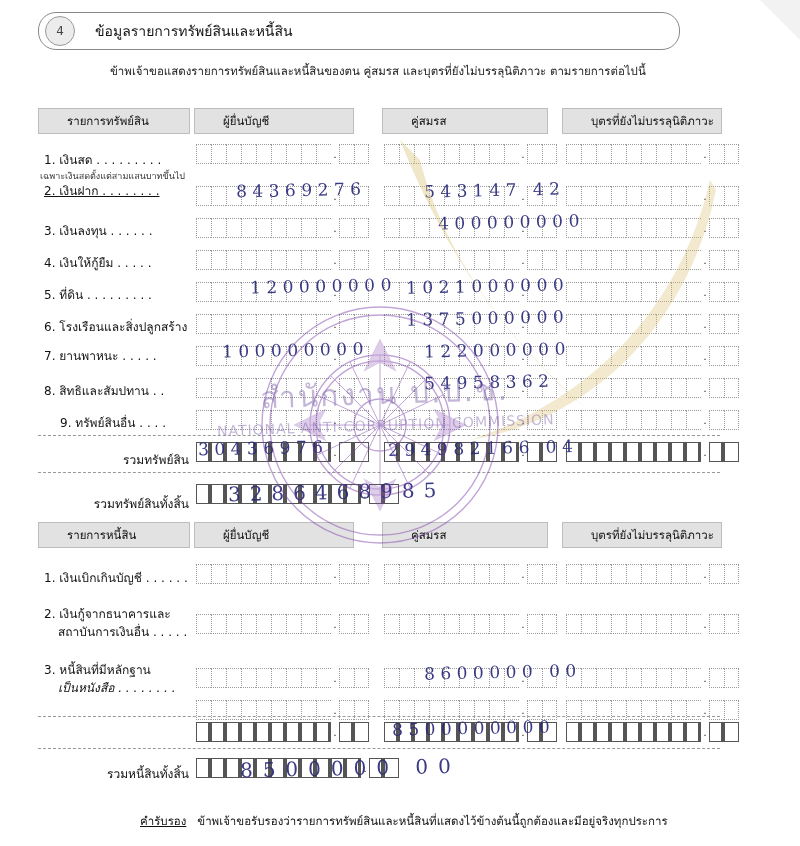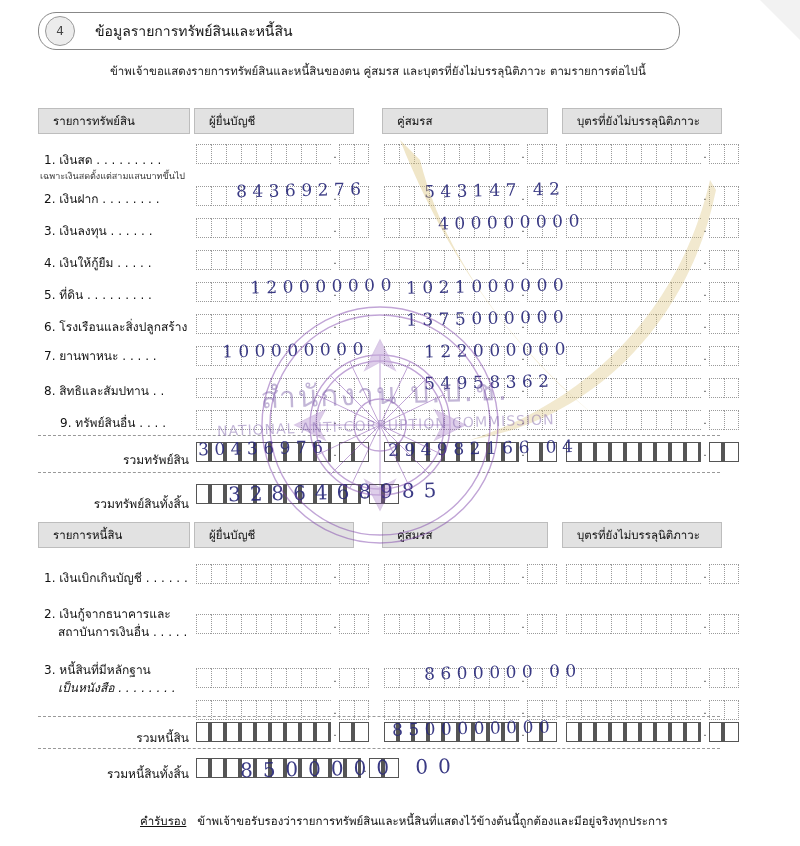--- a/index.html
+++ b/index.html
@@ -32,21 +32,21 @@
   .intro{
     position:absolute;left:110px;top:62px;width:620px;
     font-size:11.5px;color:#222;
   }
 
   
   .colbar{
     position:absolute;height:24px;background:#e2e2e2;border:1px solid #bdbdbd;
     display:flex;align-items:center;font-size:11.5px;color:#111;
   }
-  .colbar span{padding-left:14px;}
+  .colbar span{padding-left:28px;}
 
   
   .rowlabel{
     position:absolute;font-size:12px;color:#111;text-align:left;
     white-space:nowrap;
   }
   .rowlabel.small{font-size:9px;color:#333;}
   .rowlabel.right{text-align:right;}
 
   .boxgroup{position:absolute;display:flex;}
@@ -133,21 +133,21 @@
   </div>
   <div class="colbar" style="left:382px;top:108px;width:164px;">
     <span>คู่สมรส</span>
   </div>
   <div class="colbar" style="left:562px;top:108px;width:158px;">
     <span>บุตรที่ยังไม่บรรลุนิติภาวะ</span>
   </div>
 
   <div class="rowlabel" style="left:44px;top:150px;width:145px;">1. เงินสด . . . . . . . . .</div>
   <div class="rowlabel small" style="left:40px;top:169px;width:155px;">เฉพาะเงินสดตั้งแต่สามแสนบาทขึ้นไป</div>
-  <div class="rowlabel" style="left:44px;top:189px;width:145px;">2. เงินฝาก . . . . . . . .</div>
+  <div class="rowlabel" style="left:44px;top:181px;width:145px;text-decoration:underline;">2. เงินฝาก . . . . . . . .</div>
   <div class="rowlabel" style="left:44px;top:221px;width:145px;">3. เงินลงทุน . . . . . .</div>
   <div class="rowlabel" style="left:44px;top:253px;width:145px;">4. เงินให้กู้ยืม . . . . .</div>
   <div class="rowlabel" style="left:44px;top:285px;width:145px;">5. ที่ดิน . . . . . . . . .</div>
   <div class="rowlabel" style="left:44px;top:317px;width:150px;">6. โรงเรือนและสิ่งปลูกสร้าง</div>
   <div class="rowlabel" style="left:44px;top:346px;width:145px;">7. ยานพาหนะ . . . . .</div>
   <div class="rowlabel" style="left:44px;top:381px;width:145px;">8. สิทธิและสัมปทาน . .</div>
   <div class="rowlabel" style="left:44px;top:413px;width:145px;margin-left:16px;">9. ทรัพย์สินอื่น . . . .</div>
 
   <div class="rowlabel right" style="left:34px;top:450px;width:155px;">รวมทรัพย์สิน</div>
   <div class="rowlabel right" style="left:24px;top:494px;width:165px;">รวมทรัพย์สินทั้งสิ้น</div>
@@ -627,21 +627,20 @@
   </div>
   <div class="colbar" style="left:562px;top:522px;width:158px;">
     <span>บุตรที่ยังไม่บรรลุนิติภาวะ</span>
   </div>
 
   <div class="rowlabel" style="left:44px;top:568px;width:155px;">1. เงินเบิกเกินบัญชี . . . . . .</div>
   <div class="rowlabel" style="left:44px;top:604px;width:155px;">2. เงินกู้จากธนาคารและ</div>
   <div class="rowlabel" style="left:58px;top:622px;width:145px;">สถาบันการเงินอื่น  . . . . .</div>
   <div class="rowlabel" style="left:44px;top:660px;width:155px;">3. หนี้สินที่มีหลักฐาน</div>
   <div class="rowlabel" style="left:58px;top:678px;width:145px;font-style:italic;">เป็นหนังสือ . . . . . . . .</div>
-  <div class="rowlabel right" style="left:34px;top:728px;width:155px;">รวมหนี้สิน</div>
   <div class="rowlabel right" style="left:24px;top:764px;width:165px;">รวมหนี้สินทั้งสิ้น</div>
 
   <div class="boxgroup" style="left:196px;top:564px;">
     <div class="cell"></div>
       <div class="cell"></div>
       <div class="cell"></div>
       <div class="cell"></div>
       <div class="cell"></div>
       <div class="cell"></div>
       <div class="cell"></div>

